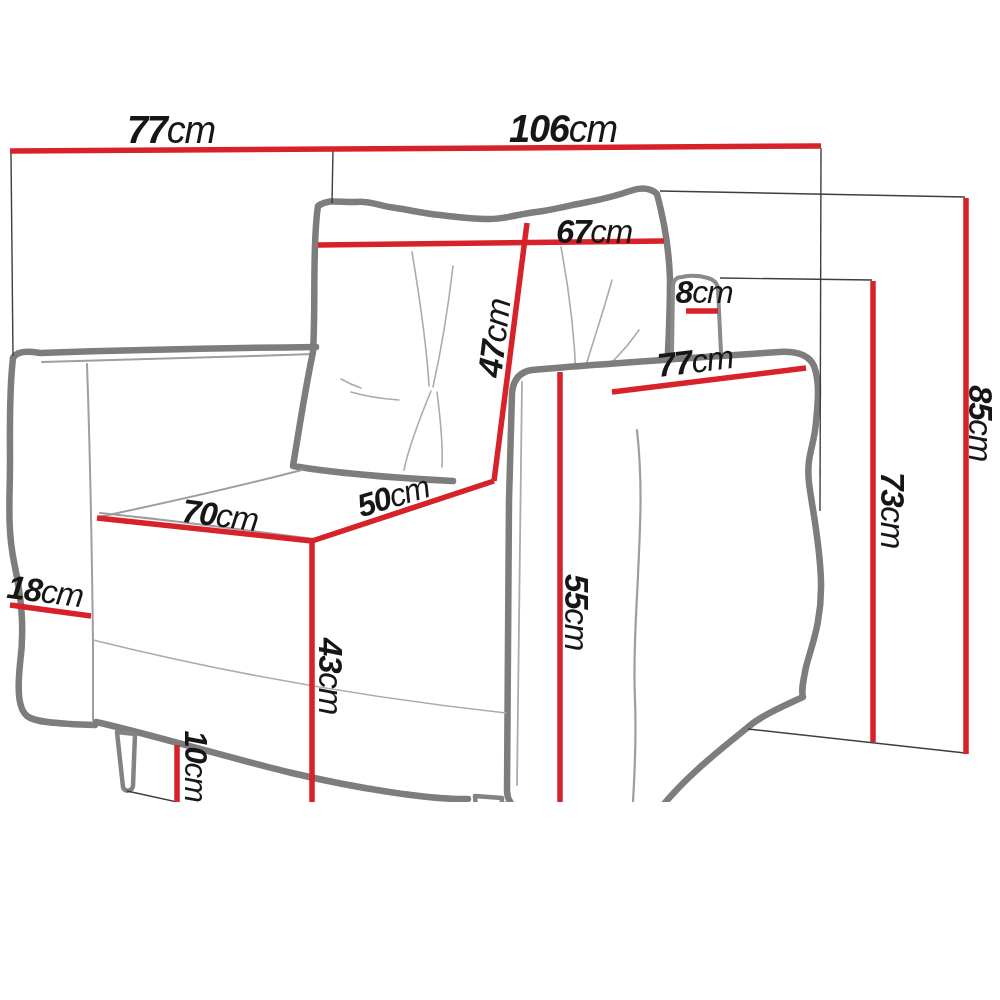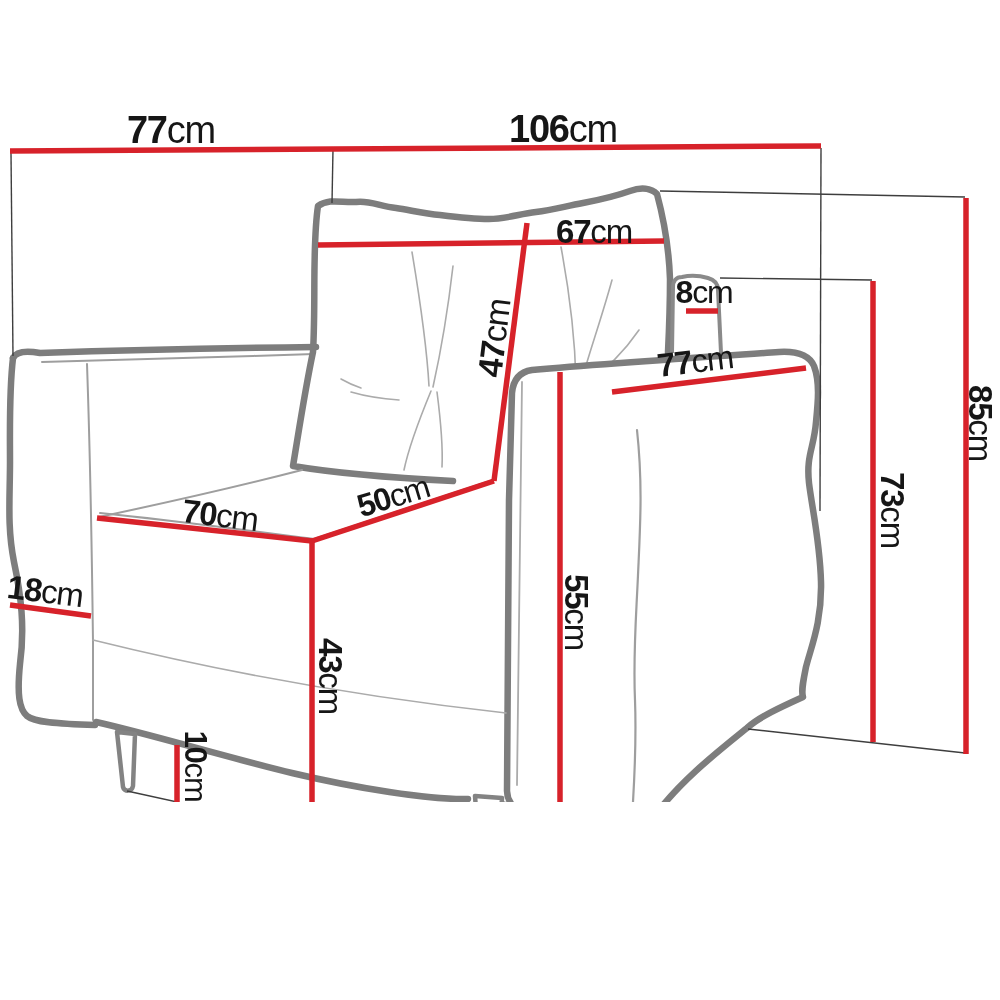--- a/index.html
+++ b/index.html
@@ -1,16 +1,16 @@
 <!DOCTYPE html>
 <html><head>
 <meta charset="utf-8">
 <style>
   html,body{margin:0;padding:0;background:#ffffff;}
-  .stage{position:relative;width:1000px;height:802px;background:#ffffff;overflow:hidden;}
+  .stage{position:relative;width:1000px;height:802px;background:#ffffff;overflow:hidden;font-style:italic;}
   svg{display:block;}
   .lbl{font-family:"Liberation Sans",sans-serif;fill:#161616;letter-spacing:-1.2px;}
   .dim-value{font-weight:bold;}
   .dim-unit{font-weight:normal;}
   .outline{stroke:#7d7d7d;fill:none;stroke-linecap:round;stroke-linejoin:round;}
   .thin{stroke:#9e9e9e;fill:none;stroke-linecap:round;}
   .crease{stroke:#ababab;fill:none;stroke-linecap:round;}
 </style>
 </head>
 <body>

